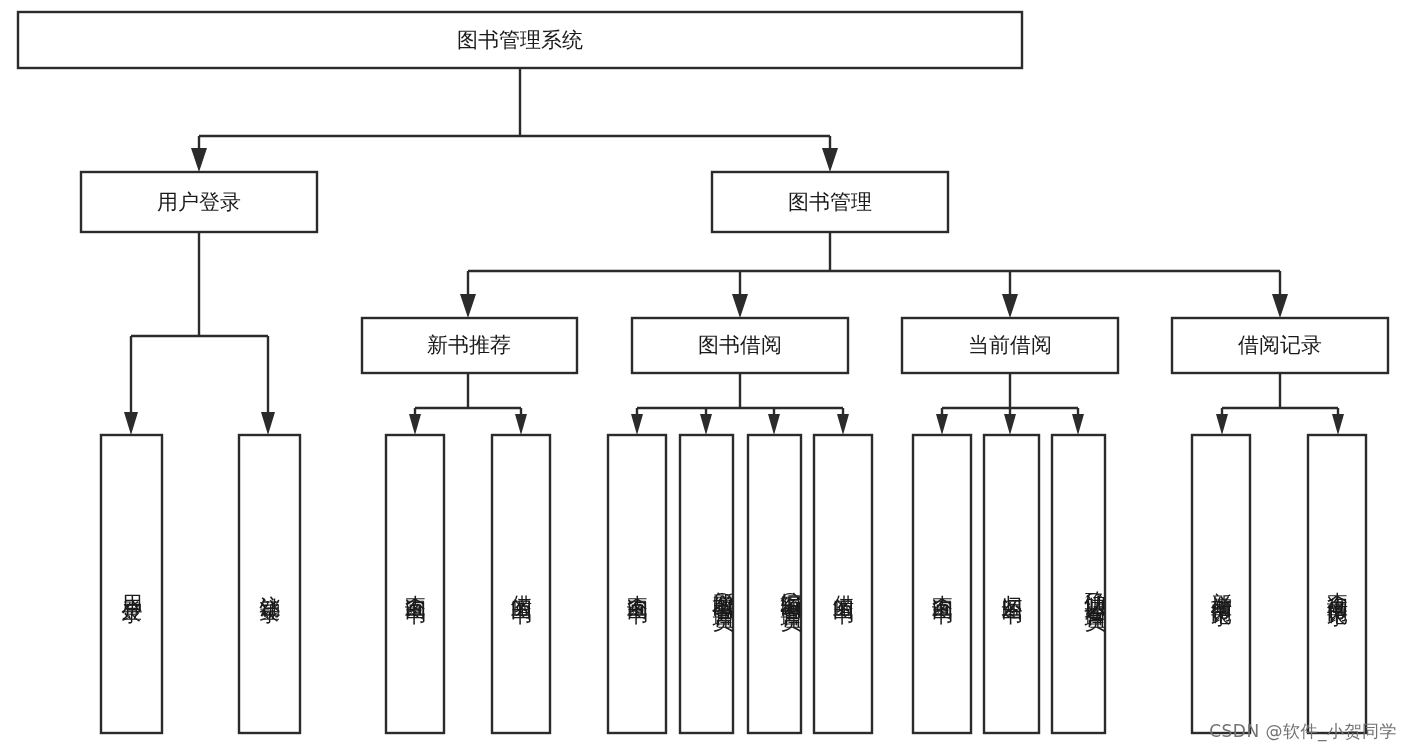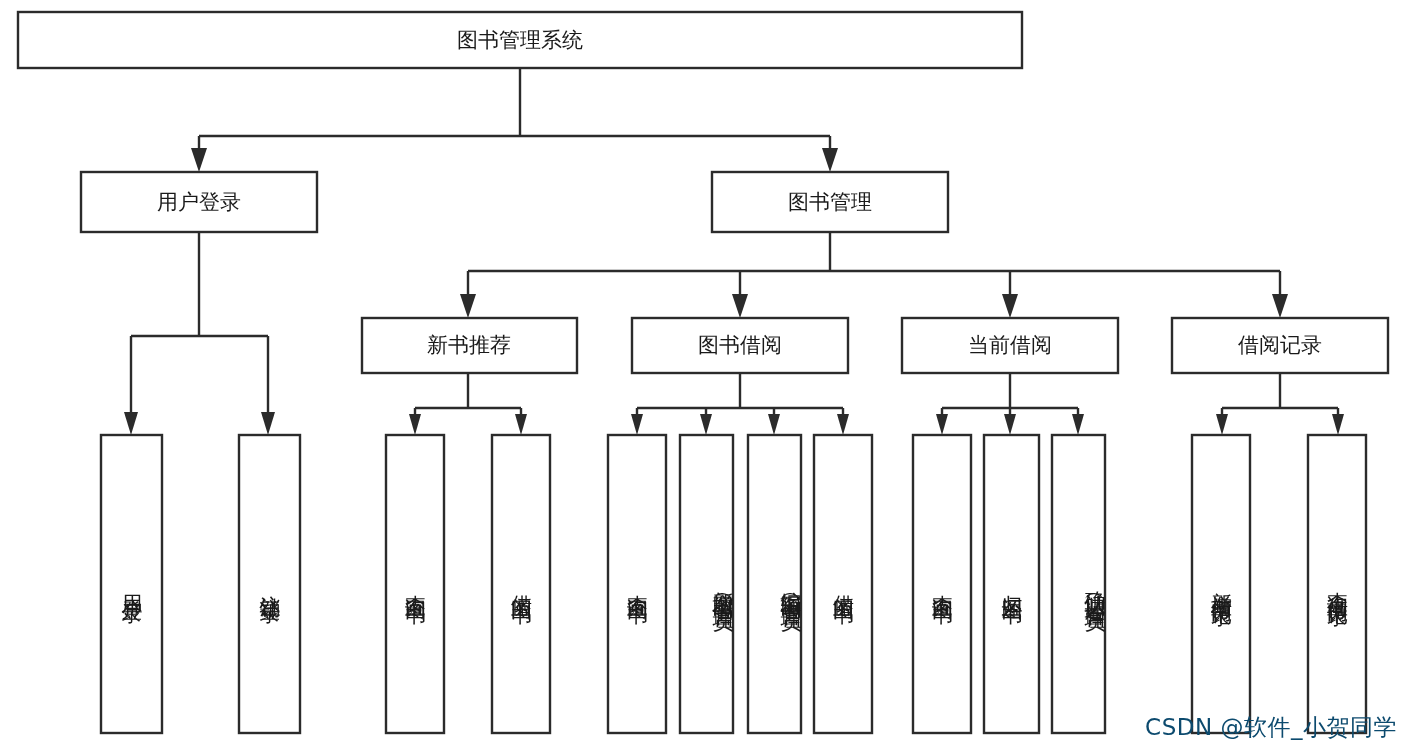--- a/index.html
+++ b/index.html
@@ -63,22 +63,22 @@
     justify-content: center;
     white-space: nowrap;
     pointer-events: none;
     user-select: none;
   }
   #watermark {
     position: absolute;
     right: 8px;
     bottom: 4px;
     font-family: "DejaVu Sans", "Liberation Sans", sans-serif;
-    font-size: 23px;
-    color: #0c4a6e;
+    font-size: 17px;
+    color: #737373;
     letter-spacing: 0.5px;
     white-space: nowrap;
   }
 </style>
 </head>
 <body>
 
 <div id="diagram-root">
 
   <svg id="tree-svg" viewBox="0 0 1405 747">

